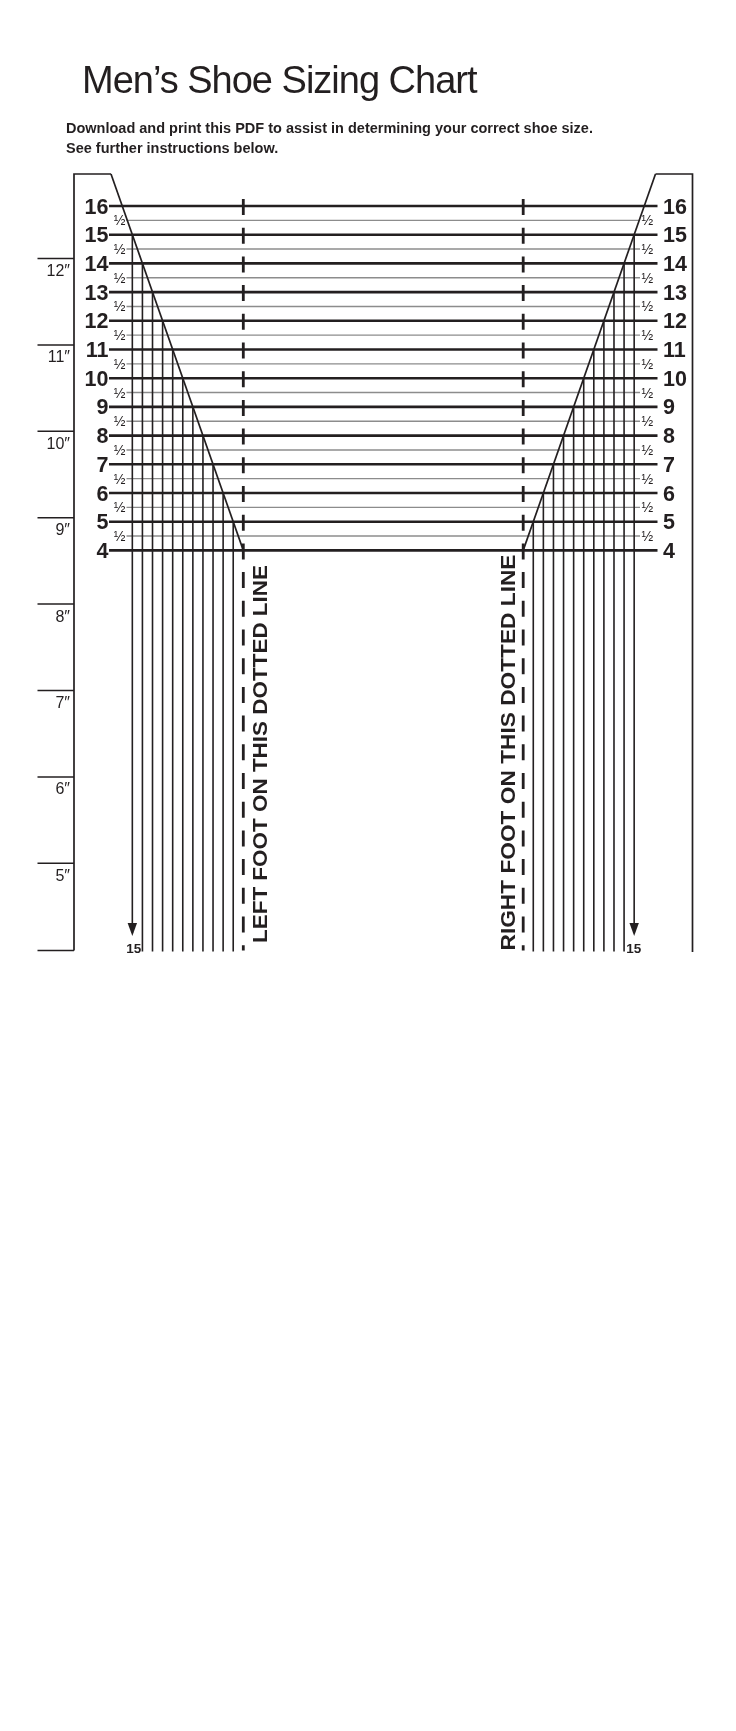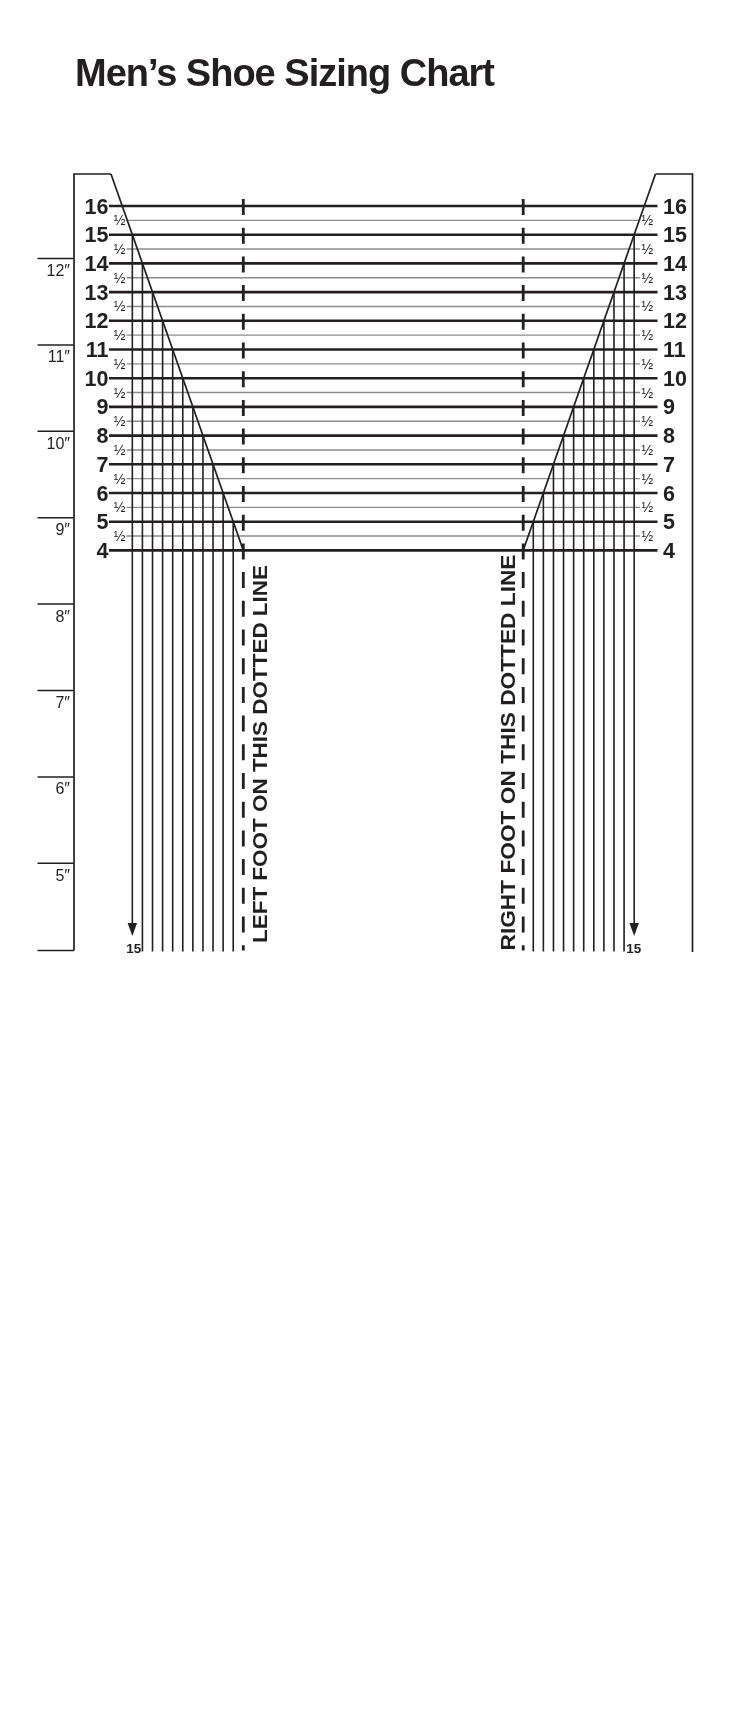--- a/index.html
+++ b/index.html
@@ -16,24 +16,24 @@
     overflow: hidden;
   }
   .header {
     position: absolute;
     left: 66px;
     top: 44px;
     width: 640px;
     color: #231f20;
   }
   .header h1 {
-    margin: 9px;
+    margin: 16px;
     font-size: 38px;
     line-height: 1.1;
-    font-weight: bold;
+    font-weight: normal;
     letter-spacing: -1px;
     color: #231f20;
   }
   .header .sub {
     margin: 0;
     font-size: 14.5px;
     font-weight: bold;
     line-height: 1.42;
     color: #231f20;
   }
@@ -185,14 +185,18 @@
         <line x1="213.03690223166845" y1="464.3" x2="213.03690223166845" y2="951.5" stroke="#231f20" stroke-width="1.6"></line>
         <line x1="553.4630977683315" y1="464.3" x2="553.4630977683315" y2="951.5" stroke="#231f20" stroke-width="1.6"></line>
         <line x1="223.124601487779" y1="493" x2="223.124601487779" y2="951.5" stroke="#231f20" stroke-width="1.6"></line>
         <line x1="543.375398512221" y1="493" x2="543.375398512221" y2="951.5" stroke="#231f20" stroke-width="1.6"></line>
         <line x1="233.2123007438895" y1="521.7" x2="233.2123007438895" y2="951.5" stroke="#231f20" stroke-width="1.6"></line>
         <line x1="533.2876992561105" y1="521.7" x2="533.2876992561105" y2="951.5" stroke="#231f20" stroke-width="1.6"></line>
       </g>
     </svg>
   <div class="header">
     <h1>Men’s Shoe Sizing Chart</h1>
+    <div class="sub-wrap">
+      <p class="sub">Download and print this PDF to assist in determining your correct shoe size.</p>
+      <p class="sub">See further instructions below.</p>
+    </div>
   </div>
 </div>
 
 </body></html>

